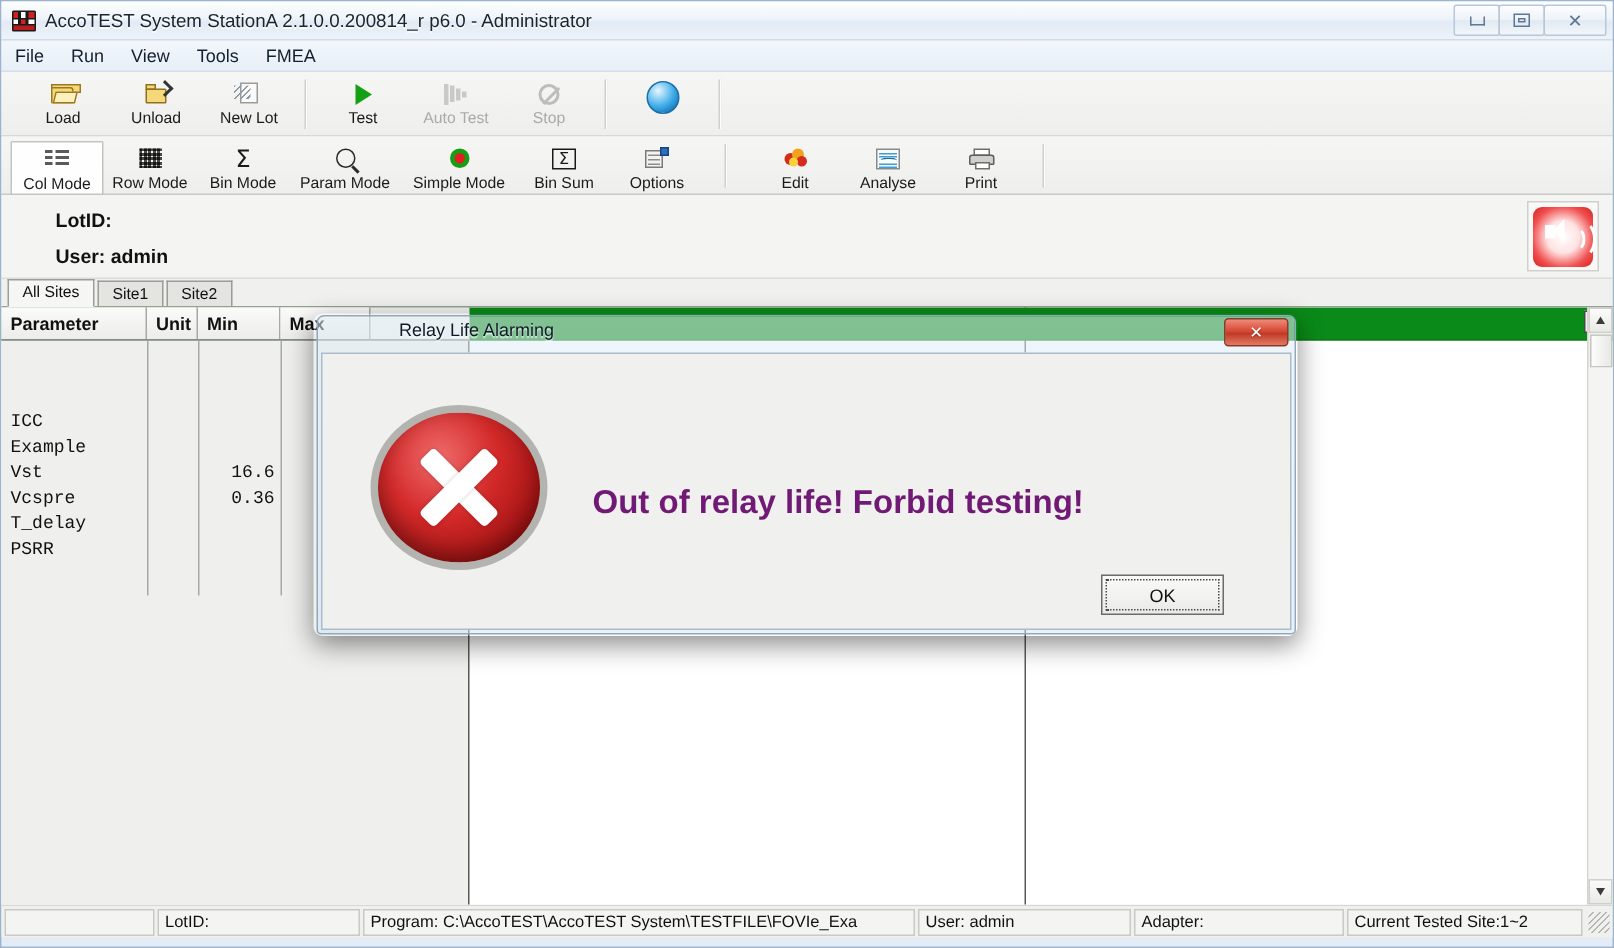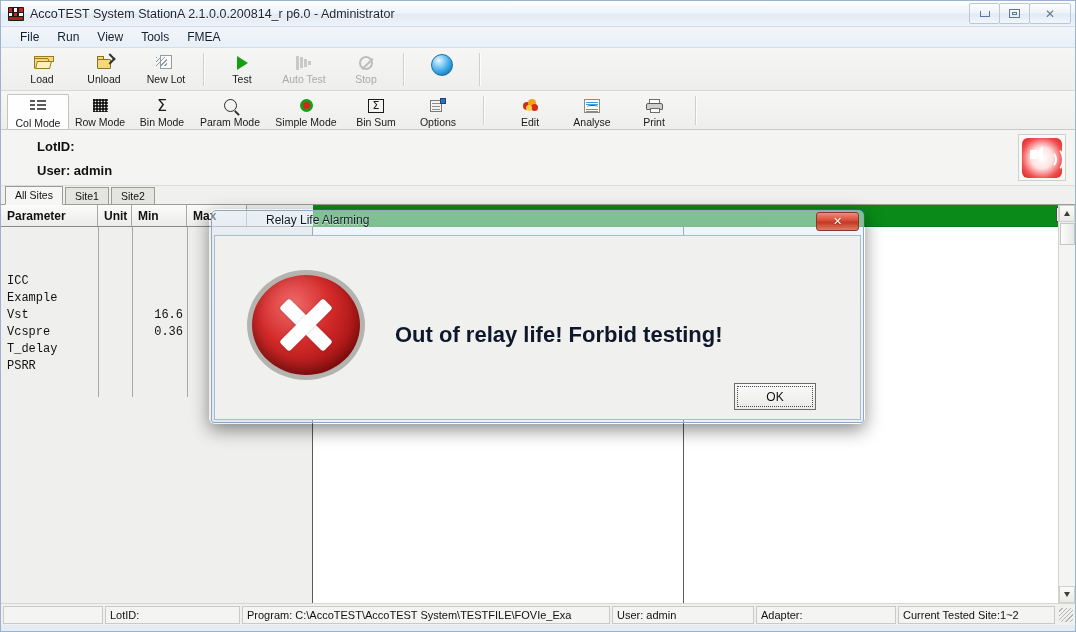--- a/index.html
+++ b/index.html
@@ -50,21 +50,21 @@
   .wbtn.close{width:40px;}
   .gl-min{width:10px;height:6px;border:1px solid #5d7795;border-top:none;box-sizing:border-box;}
   .gl-max{width:11px;height:9px;border:1px solid #5d7795;box-sizing:border-box;position:relative;}
   .gl-max:after{content:"";position:absolute;left:2px;top:2px;right:2px;bottom:2px;border:1px solid #5d7795;}
   .gl-x{font-size:12px;font-weight:bold;color:#5d7795;line-height:1;font-family:"DejaVu Sans",sans-serif;}
 
   
   .menubar{
     height:20px;display:flex;align-items:center;
     background:linear-gradient(to bottom,#f2f6fb 0%,#e8eff7 100%);
-    border-bottom:1px solid #d4dfeb;padding-left:10px;text-align:right;
+    border-bottom:1px solid #d4dfeb;text-align:right;
   }
   .menuitem{font-size:12px;color:#14202e;padding:1px 9px;white-space:nowrap;}
 
   
   .toolbar{
     background:linear-gradient(to bottom,#f6f6f4 0%,#eeeeec 100%);
     display:flex;align-items:flex-start;padding:3px 0 2px 10px;
     border-bottom:1px solid #d8d8d4;
   }
   .tb1{height:37px;}
@@ -285,21 +285,21 @@
     position:absolute;left:32px;top:34px;width:118px;height:110px;border-radius:50%;
     background:radial-gradient(ellipse at 38% 30%,#ef6b6b 0%,#d42a2a 40%,#a31212 78%,#8e0c0c 100%);
     border:5px solid #b3b3b0;box-sizing:border-box;
     box-shadow:inset 0 -6px 14px rgba(0,0,0,.35);
   }
   .err-x{position:absolute;left:50%;top:50%;width:62px;height:14px;background:#fff;border-radius:3px;
     transform:translate(-50%,-50%) rotate(45deg);box-shadow:0 0 3px rgba(0,0,0,.2);}
   .err-x2{position:absolute;left:50%;top:50%;width:62px;height:14px;background:#fff;border-radius:3px;
     transform:translate(-50%,-50%) rotate(-45deg);box-shadow:0 0 3px rgba(0,0,0,.2);}
   .err-msg{
-    position:absolute;left:180px;top:86px;font-size:22px;font-weight:bold;color:#0f172a;
+    position:absolute;left:180px;top:86px;font-size:22px;font-weight:bold;color:#701a75;
     white-space:nowrap;
   }
   .ok-btn{
     position:absolute;left:519px;top:147px;width:82px;height:27px;
     background:linear-gradient(to bottom,#fafafa 0%,#eaeae8 100%);
     border:1px solid #6b6b68;box-sizing:border-box;
     display:flex;align-items:center;justify-content:center;
   }
   .ok-inner{
     width:76px;height:21px;border:1px dotted #4a4a48;box-sizing:border-box;

